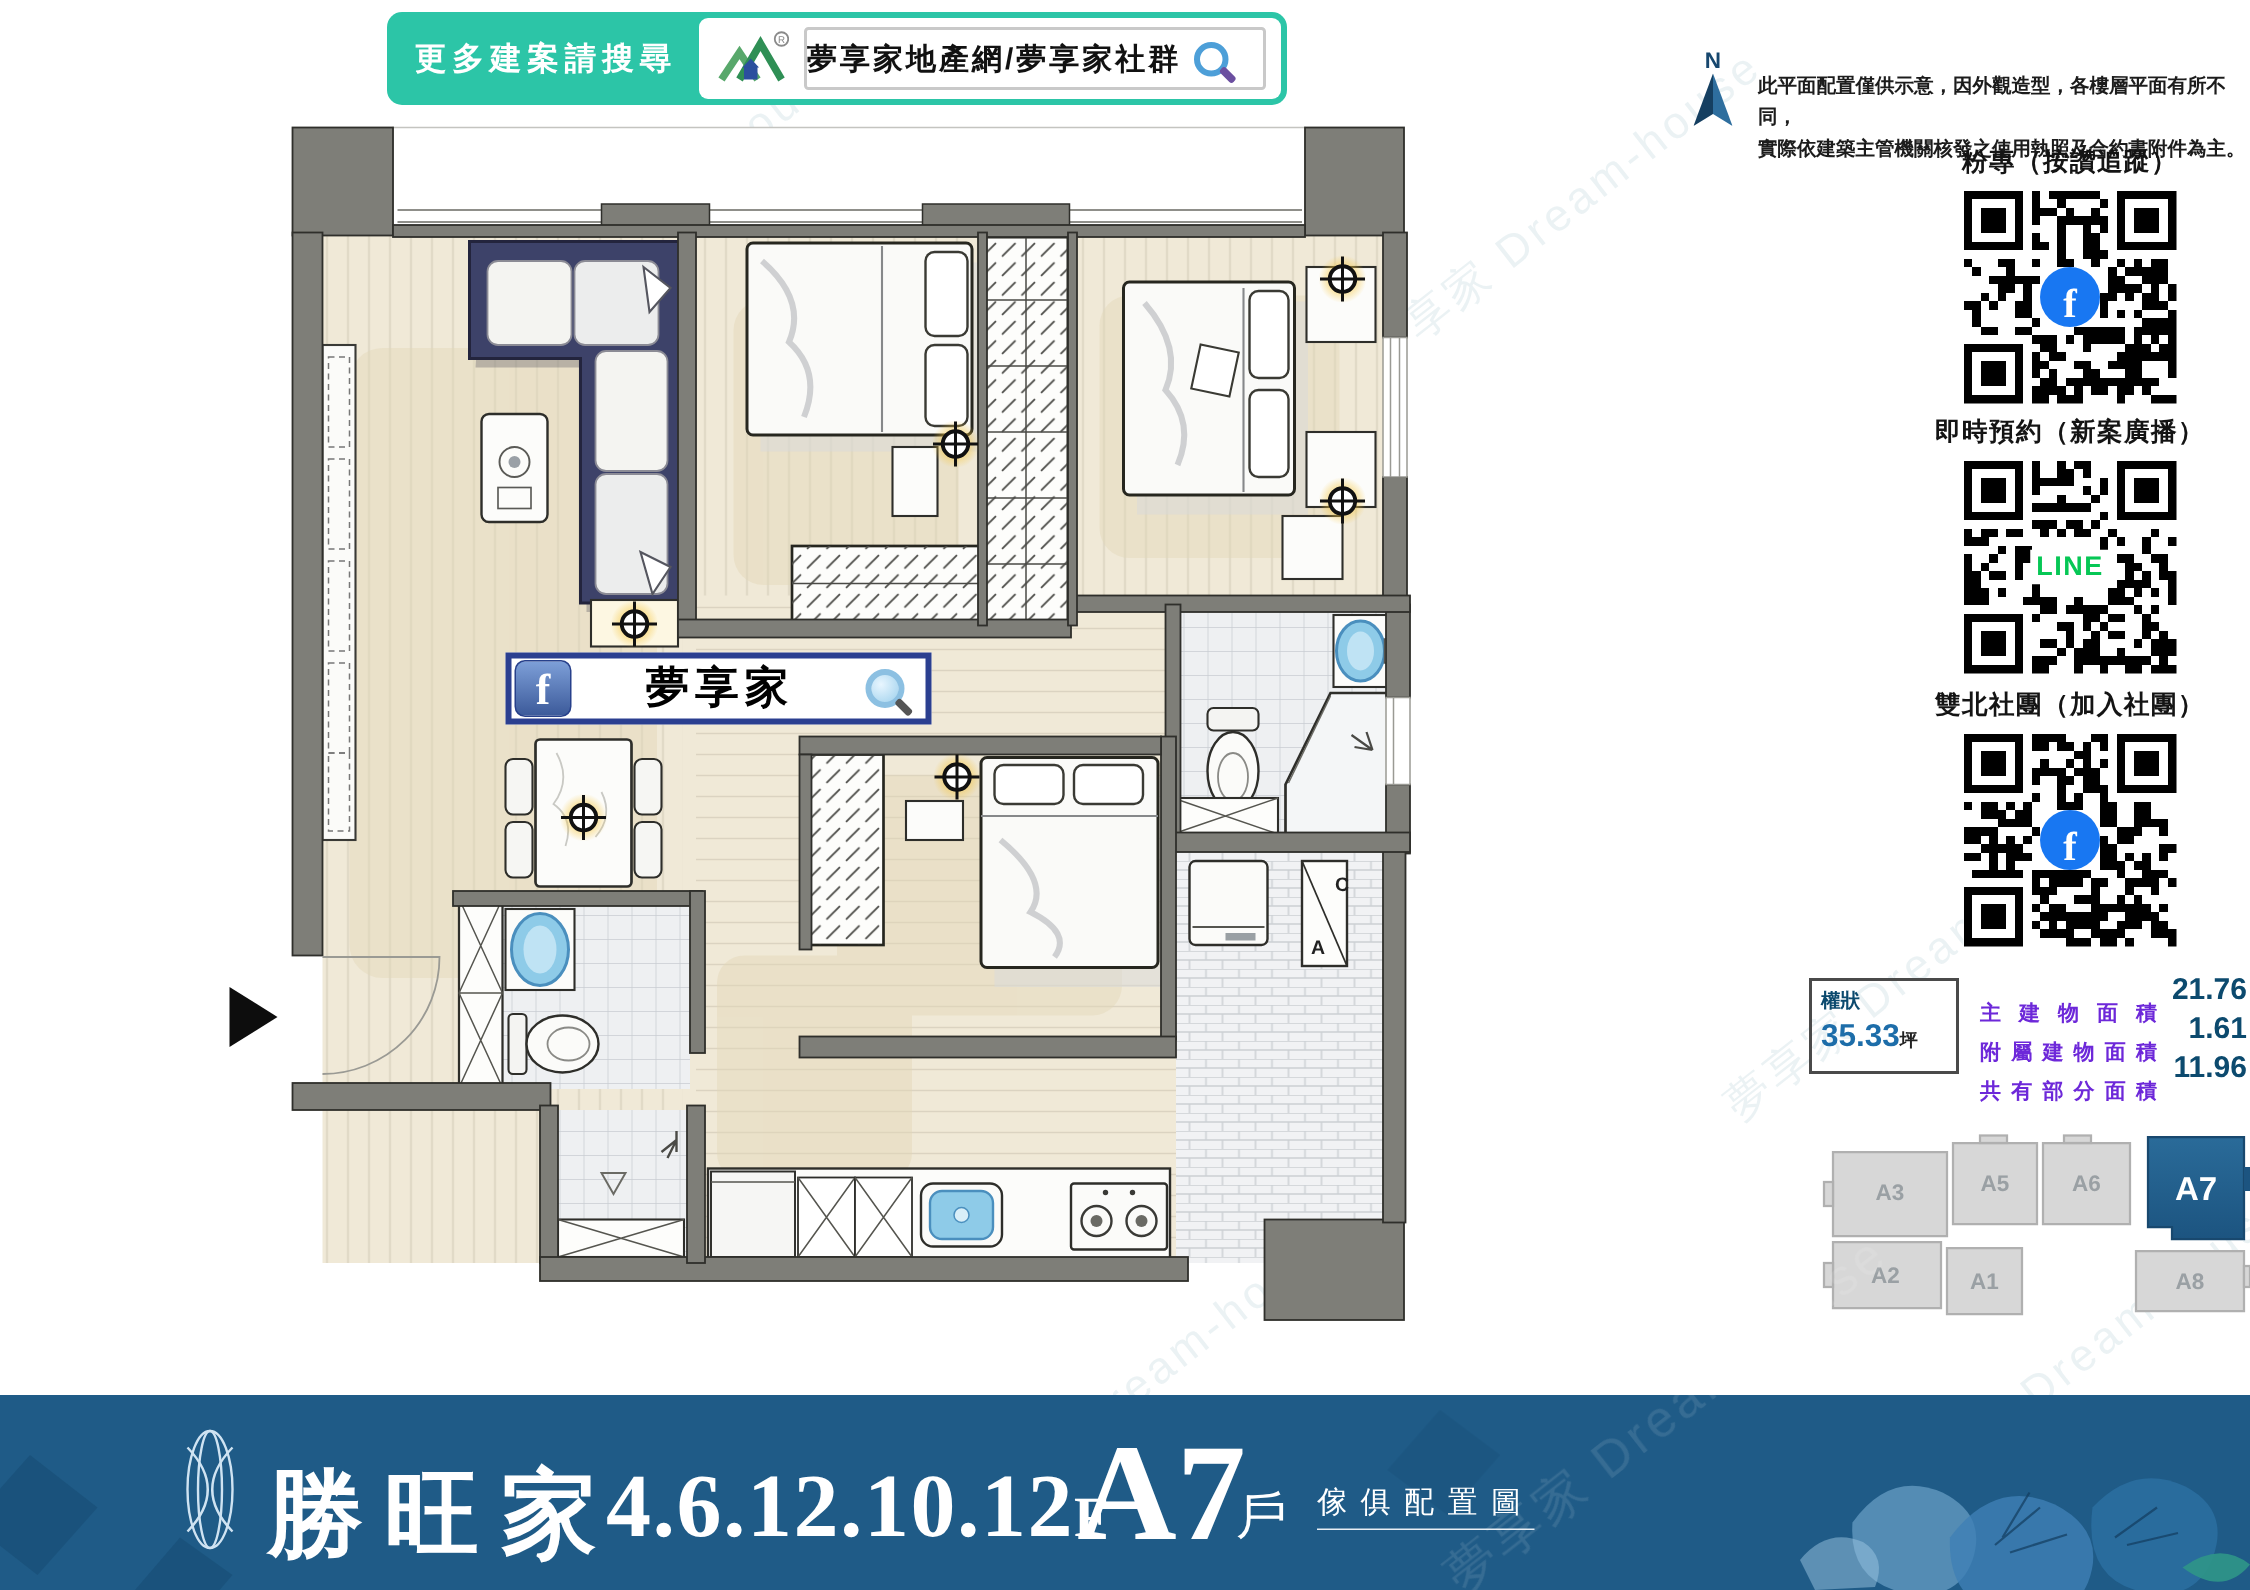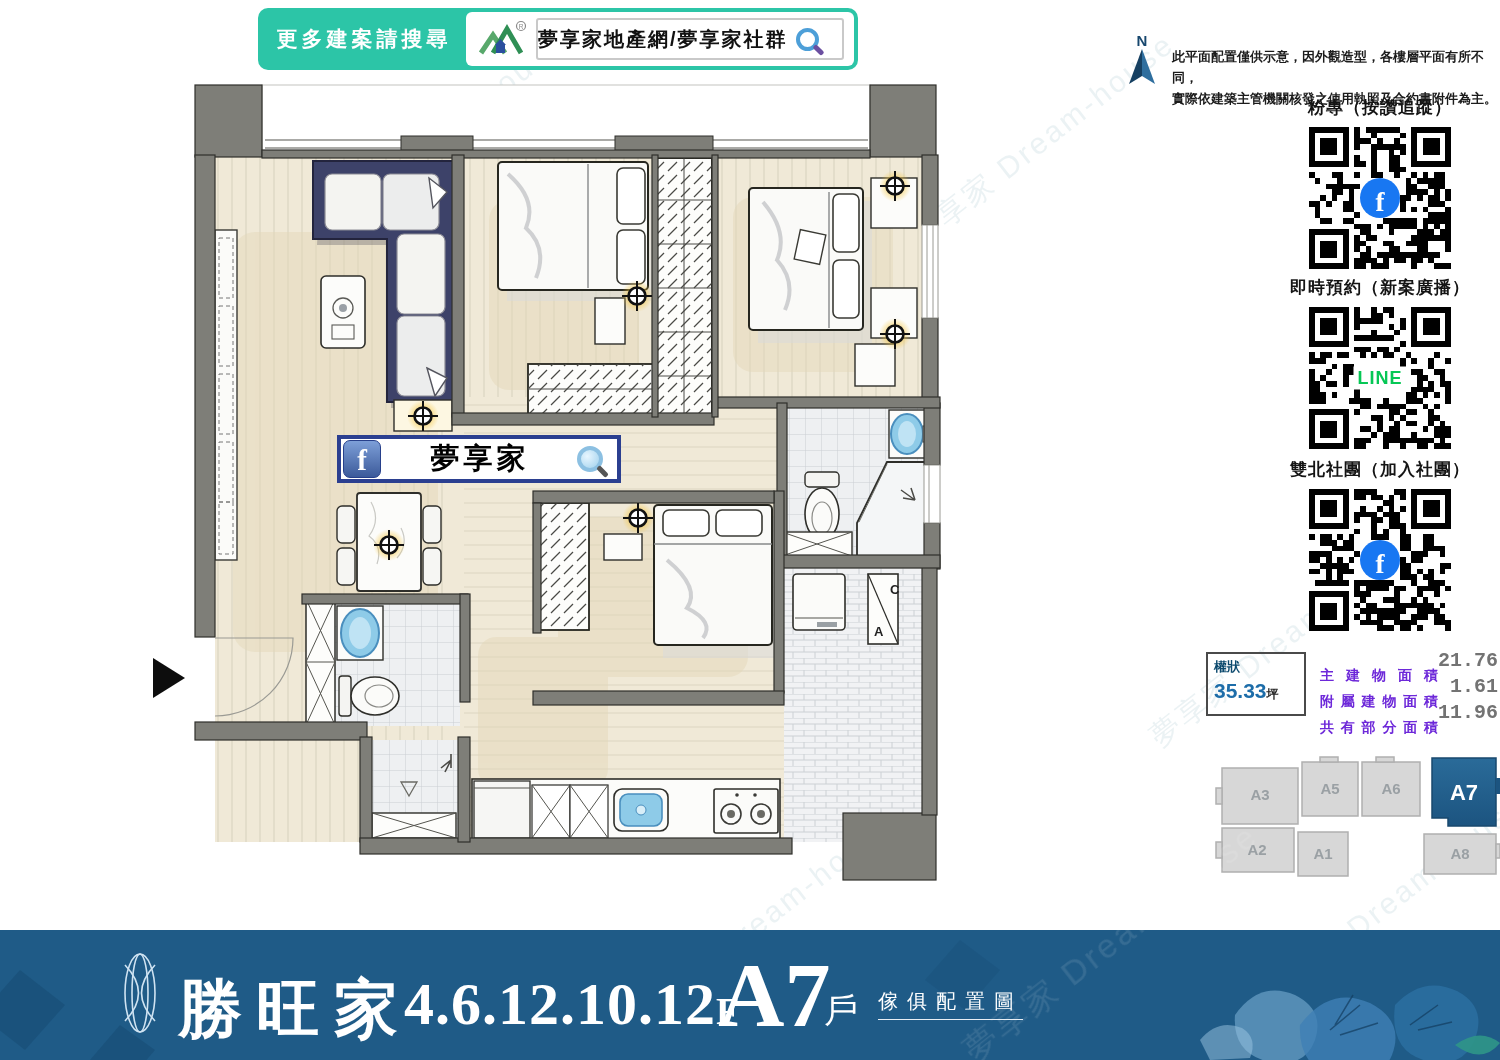--- a/index.html
+++ b/index.html
@@ -48,22 +48,22 @@
   
   .deed-box{left:1206px;top:652px;width:100px;height:64px;border:2px solid #4a4a4a;
       padding:4px 6px;box-sizing:border-box;}
   .deed-box .dl{font-size:13px;font-weight:bold;color:#0c4a6e;}
   .deed-box .dv{font-size:21px;font-weight:bold;color:#1d6da9;line-height:30px;}
   .deed-box .du{font-size:12px;font-weight:bold;color:#222;}
   .area-rows{left:1320px;top:647px;}
   .arow{height:26px;display:flex;align-items:center;}
   .arow .lbl{display:inline-block;width:118px;text-align:justify;text-align-last:justify;
       font-size:14px;font-weight:700;color:#6d28d9;margin-top:32px;}
-  .arow .val{display:inline-block;width:60px;text-align:right;color:#737373;
-      font-weight:700;font-size:20px;font-family:Liberation Mono, monospace;}
+  .arow .val{display:inline-block;width:60px;text-align:right;color:#0c4a6e;
+      font-weight:700;font-size:20px;}
 
   
   .footer{left:0;top:930px;width:1500px;height:130px;background:#1f5b87;}
   .f-brand{position:absolute;left:178px;top:966px;color:#fff;font-size:64px;font-weight:600;
       letter-spacing:14px;font-family:"Liberation Serif","DejaVu Serif",serif;}
   .f-floors{position:absolute;left:404px;top:970px;color:#fff;font-size:60px;font-weight:600;
       font-family:"Liberation Serif","DejaVu Serif",serif;letter-spacing:1px;}
   .f-floors .sfx{font-size:38px;}
   .f-unit{position:absolute;left:718px;top:942px;color:#fff;font-size:92px;font-weight:600;
       font-family:"Liberation Serif","DejaVu Serif",serif;}

